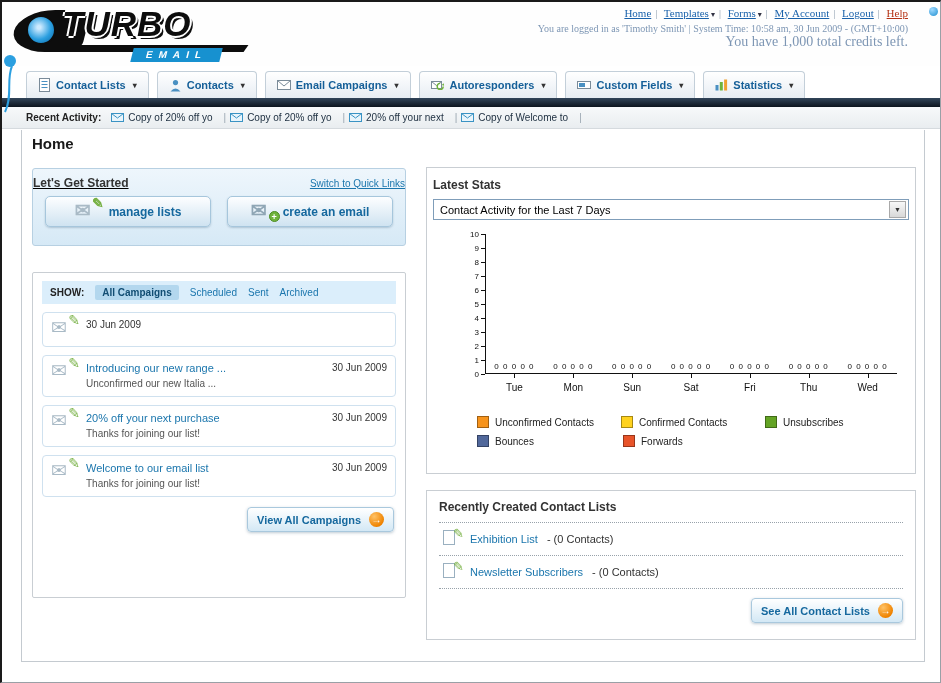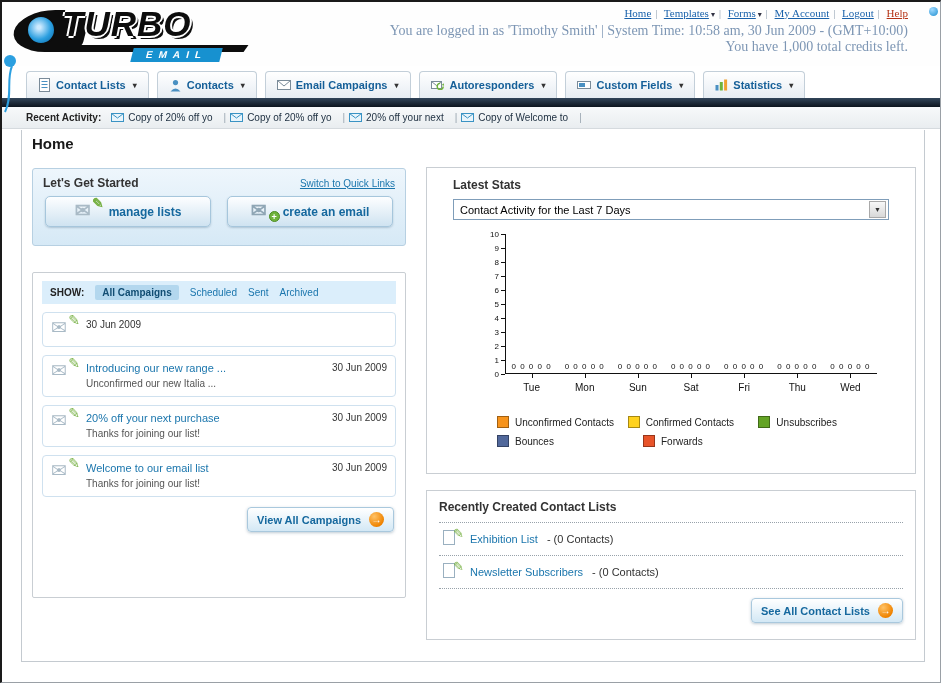--- a/index.html
+++ b/index.html
@@ -23,21 +23,21 @@
   .logo-email { position:absolute; left:118px; top:44px; background:#1791d0; color:#fff; font-size:10px;
                 font-weight:bold; letter-spacing:6px; padding:1px 14px 2px; transform:skewX(-14deg); }
   .logo-tail { position:absolute; left:0; top:50px; z-index:6; }
 
   .top-right { position:absolute; right:32px; top:5px; text-align:right;font-family:Liberation Serif, serif; }
   .top-links { font-size:11px; }
   .top-links a { color:#1a62ab; text-decoration:underline; cursor:pointer; }
   .top-links a.help { color:#b53315; }
   .tsep::after { content:"|"; color:#8899aa; margin:0 4px; font-size:10px; }
   .caret2 { font-size:8px; color:#334; margin-left:2px; text-decoration:none; display:inline-block; }
-  .login-info { font-size:14px; color:#7d96b4; margin-top:4px; }
+  .login-info { font-size:10px; color:#7d96b4; margin-top:4px; }
   .credits { font-size:14px; color:#7d96b4; margin-top:0; }
   .corner-dot { position:absolute; right:2px; top:5px; width:9px; height:9px; border-radius:50%;
                 background:radial-gradient(circle at 35% 30%, #9fd9ff, #1f8fd0); }
 
   
   .mainnav { position:absolute; top:66px; left:0; right:0; height:30px; padding-left:24px;
              display:flex; gap:8px; align-items:flex-end; background:#fff; }
   .navtab { height:27px; display:flex; align-items:center; gap:5px; padding:0 11px;
             border:1px solid #c3cfd9; border-bottom:none; border-radius:4px 4px 0 0;
             background:linear-gradient(#ffffff, #e7edf3); font-size:11px; font-weight:bold;
@@ -58,21 +58,21 @@
 
   
   .content { position:absolute; top:128px; left:19px; width:904px; height:532px; background:#fff;
              border:1px solid #c4cad0; border-top:none; }
   .page-title { position:absolute; left:10px; top:5px; font-size:15px; color:#1a1a1a; font-weight:bold; }
 
   
   .panel-getstarted { position:absolute; left:10px; top:38px; width:374px; height:78px;
                       border:1px solid #b7d0e2; border-radius:3px;
                       background:linear-gradient(#eef6fc, #d6e9f6); }
-  .gs-head { display:flex; justify-content:space-between; align-items:center; padding:7px 10px 2px; }
+  .gs-head { display:flex; justify-content:space-between; align-items:center; padding:7px 0 2px;text-decoration:underline; }
   .gs-title { font-size:12px; font-weight:bold; color:#333; }
   .gs-link { font-size:10px; color:#1b76ad; text-decoration:underline; cursor:pointer; }
   .gs-buttons { display:flex; gap:16px; padding:4px 12px 0; }
   .gs-btn { flex:1; height:31px; display:flex; align-items:center; justify-content:center; gap:8px;
             border:1px solid #a6c6dc; border-radius:5px; background:linear-gradient(#fdfeff, #cfe3f1);
             box-shadow:0 1px 2px rgba(40,80,110,.25); font-size:12px; font-weight:bold; color:#15689e;
             cursor:pointer; }
 
   
   .mail-pencil { position:relative; width:26px; height:20px; display:inline-block; }
@@ -103,21 +103,21 @@
 
   .pill-btn { display:inline-flex; align-items:center; gap:8px; border:1px solid #a9c8dd; border-radius:4px;
               background:linear-gradient(#ffffff, #d3e8f5); padding:4px 9px; font-size:11px;
               font-weight:bold; color:#15689e; box-shadow:0 1px 3px rgba(40,80,110,.3); cursor:pointer; }
   .arrow-circle { width:15px; height:15px; border-radius:50%;
                   background:radial-gradient(circle at 35% 30%, #ffc266, #ef8300 70%, #d86d00);
                   color:#fff; font-size:10px; line-height:15px; text-align:center; font-weight:bold; }
 
   
   .panel-stats { position:absolute; left:404px; top:37px; width:490px; height:307px;
-                 border:1px solid #c9ced3; background:#fff; padding:10px 26px; }
+                 border:1px solid #c9ced3; background:#fff; padding:10px 6px; }
   .stats-title { font-size:12px; font-weight:bold; color:#333; }
   .stats-select { margin-top:7px; width:100%; height:21px; border:1px solid #7f9db9; background:#fff;
                   display:flex; align-items:center; justify-content:space-between; padding:0 2px 0 6px;
                   font-size:11px; color:#000; cursor:pointer; }
   .sel-btn { width:17px; height:17px; background:linear-gradient(#f8f8f8, #d8d8d8); border:1px solid #a9a9a9;
              display:flex; align-items:center; justify-content:center; font-size:7px; color:#333; }
 
   .chart { position:relative; height:172px; margin-top:10px; }
   .chart-plot { position:absolute; left:52px; top:4px; right:12px; bottom:28px;
                 border-left:1px solid #111; border-bottom:1px solid #111; background:#fff; }

